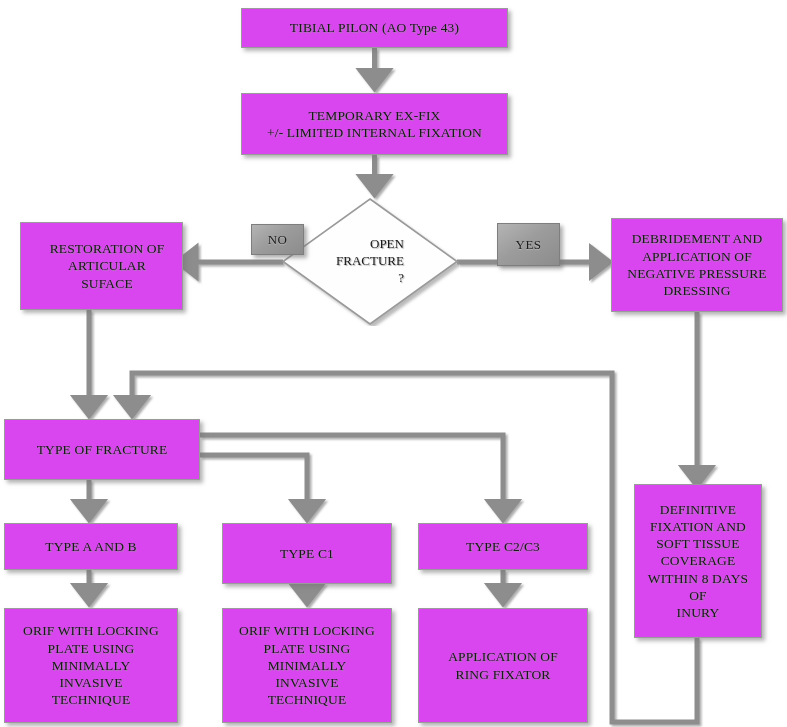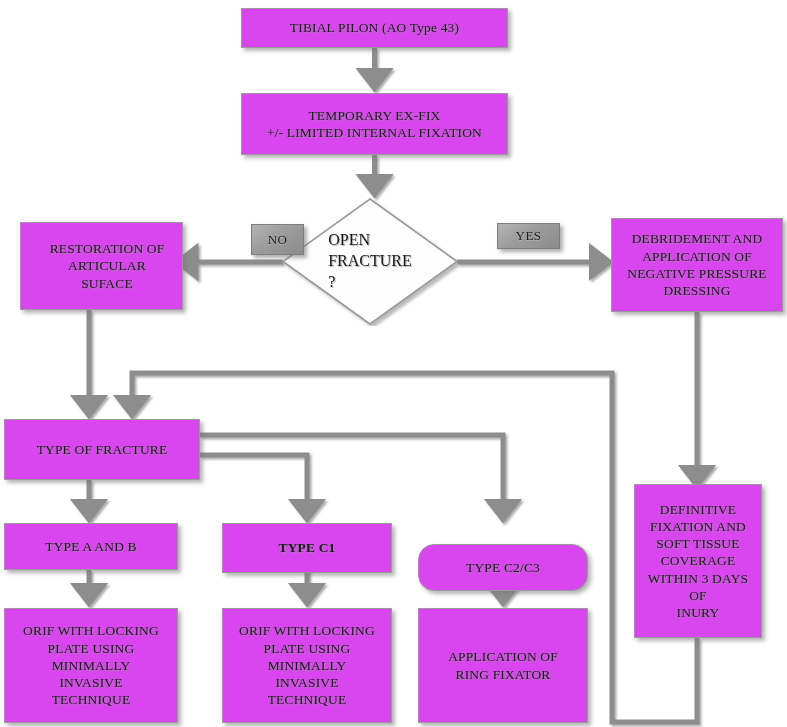--- a/index.html
+++ b/index.html
@@ -59,23 +59,23 @@
     align-items: center;
     justify-content: center;
   }
   .diamond svg {
     position: absolute;
     left: 0; top: 0;
   }
   .diamond .txt {
     position: relative;
     z-index: 2;
-    font-size: 16px;
+    font-size: 13px;
     line-height: 1.3;
-    text-align: left;
+    text-align: right;
     text-shadow: 1px 1px 1px rgba(150,150,150,0.75);
     white-space: pre-line;
   }
   .branch-label {
     position: absolute;
     box-sizing: border-box;
     background: linear-gradient(145deg, #b4b4b4 0%, #9c9c9c 45%, #8c8c8c 100%);
     border: 1px solid #7e7e7e;
     box-shadow: 3px 3px 4px rgba(120,120,120,0.6);
     display: flex;
@@ -156,21 +156,21 @@
     </svg>
     <span class="txt">OPEN
 FRACTURE
 ?</span>
   </div>
 
   <div class="branch-label" style="left:223px; top:224px; width:53px; height:31px;margin-left:28px;">
     <span class="txt">NO</span>
   </div>
 
-  <div class="branch-label" style="left:497px; top:223px; width:63px; height:26px;">
+  <div class="branch-label" style="left:497px; top:223px; width:63px; height:43px;">
     <span class="txt">YES</span>
   </div>
 
   <div class="node" style="left:20px; top:222px; width:163px; height:88px;padding-left:11px;">
     <span class="txt">RESTORATION OF
 ARTICULAR
 SUFACE</span>
   </div>
 
   <div class="node" style="left:611px; top:218px; width:172px; height:94px;">
@@ -178,37 +178,37 @@
 APPLICATION OF
 NEGATIVE PRESSURE
 DRESSING</span>
   </div>
 
   <div class="node" style="left:634px; top:484px; width:128px; height:154px;">
     <span class="txt">DEFINITIVE
 FIXATION AND
 SOFT TISSUE
 COVERAGE
-WITHIN 3 DAYS OF
+WITHIN 8 DAYS OF
 INURY</span>
   </div>
 
   <div class="node" style="left:4px; top:523px; width:174px; height:47px;">
     <span class="txt">TYPE A AND B</span>
   </div>
 
   <div class="node" style="left:4px; top:419px; width:196px; height:61px;">
     <span class="txt">TYPE OF FRACTURE</span>
   </div>
 
-  <div class="node" style="left:222px; top:523px; width:170px; height:50px;font-weight:bold;">
+  <div class="node" style="left:222px; top:523px; width:170px; height:61px;">
     <span class="txt">TYPE C1</span>
   </div>
 
-  <div class="node" style="left:418px; top:544px; width:170px; height:47px;border-radius:16px;">
+  <div class="node" style="left:418px; top:523px; width:170px; height:47px;">
     <span class="txt">TYPE C2/C3</span>
   </div>
 
   <div class="node" style="left:4px; top:608px; width:174px; height:115px;">
     <span class="txt">ORIF WITH LOCKING
 PLATE USING
 MINIMALLY
 INVASIVE
 TECHNIQUE</span>
   </div>

